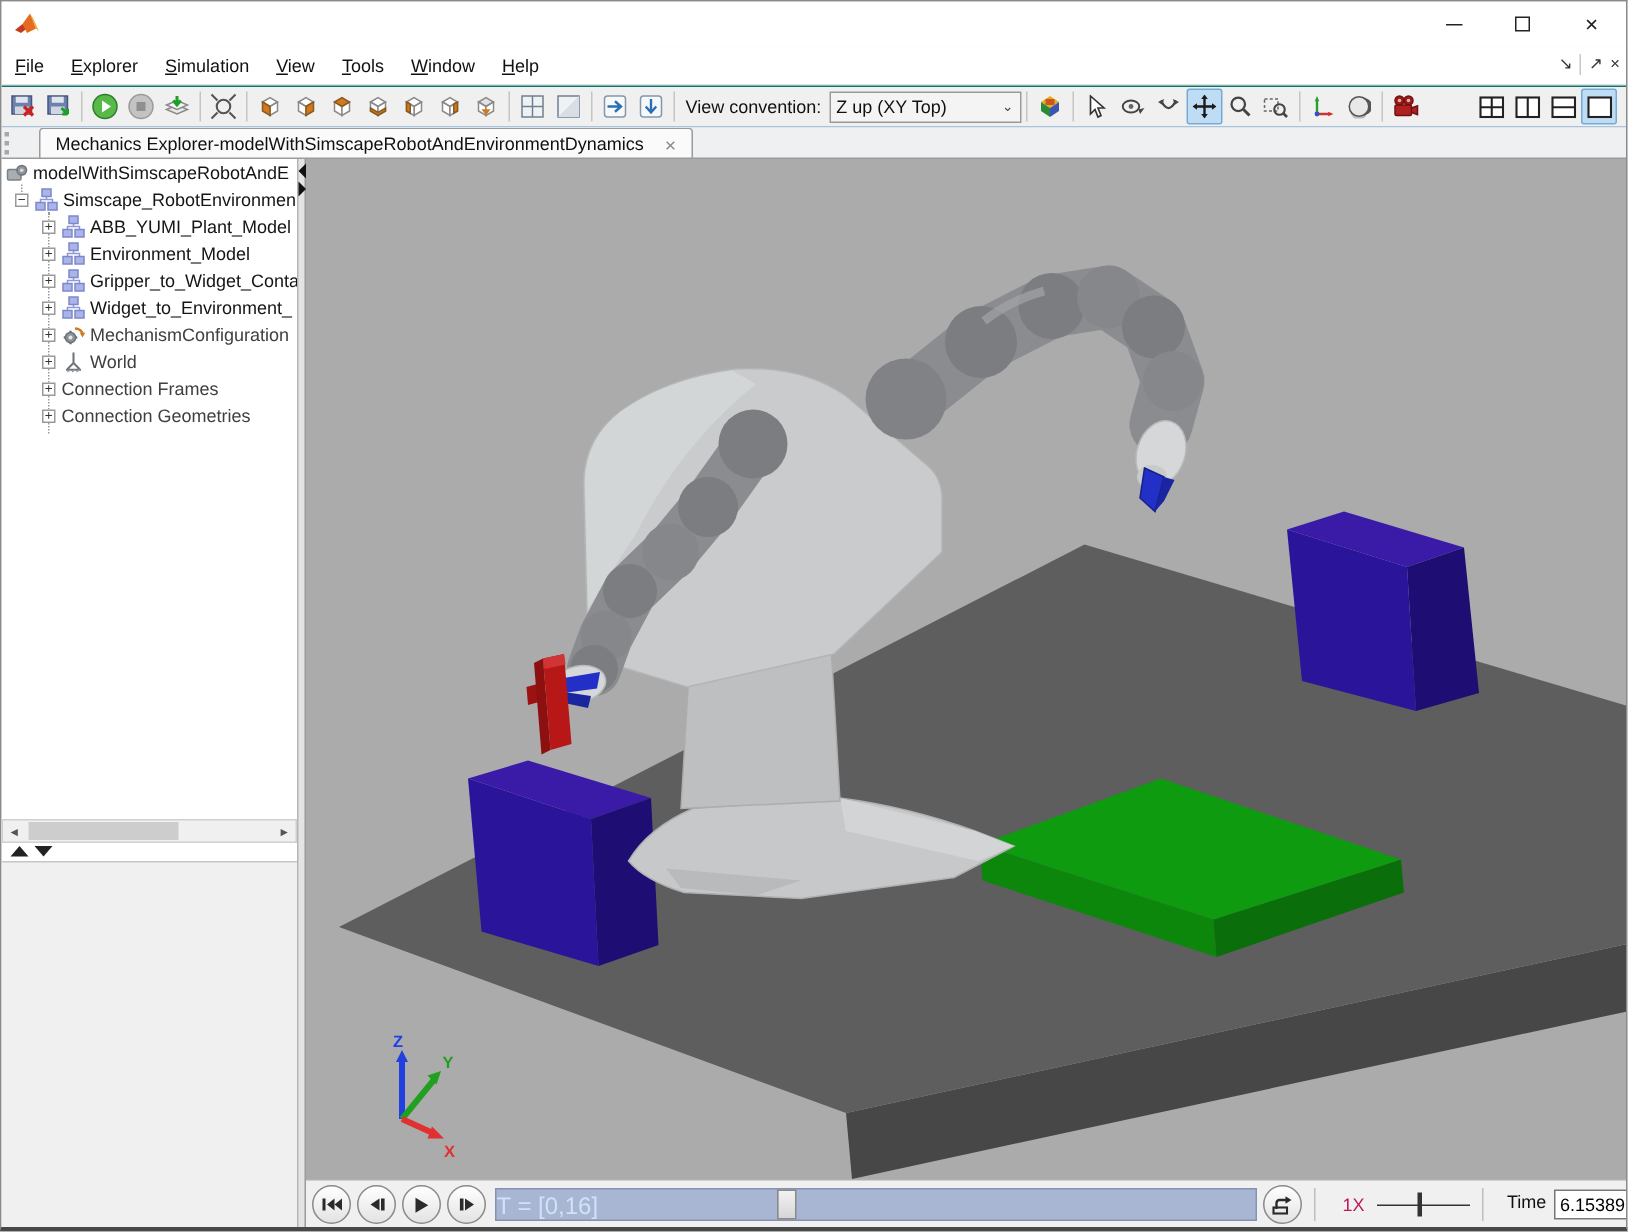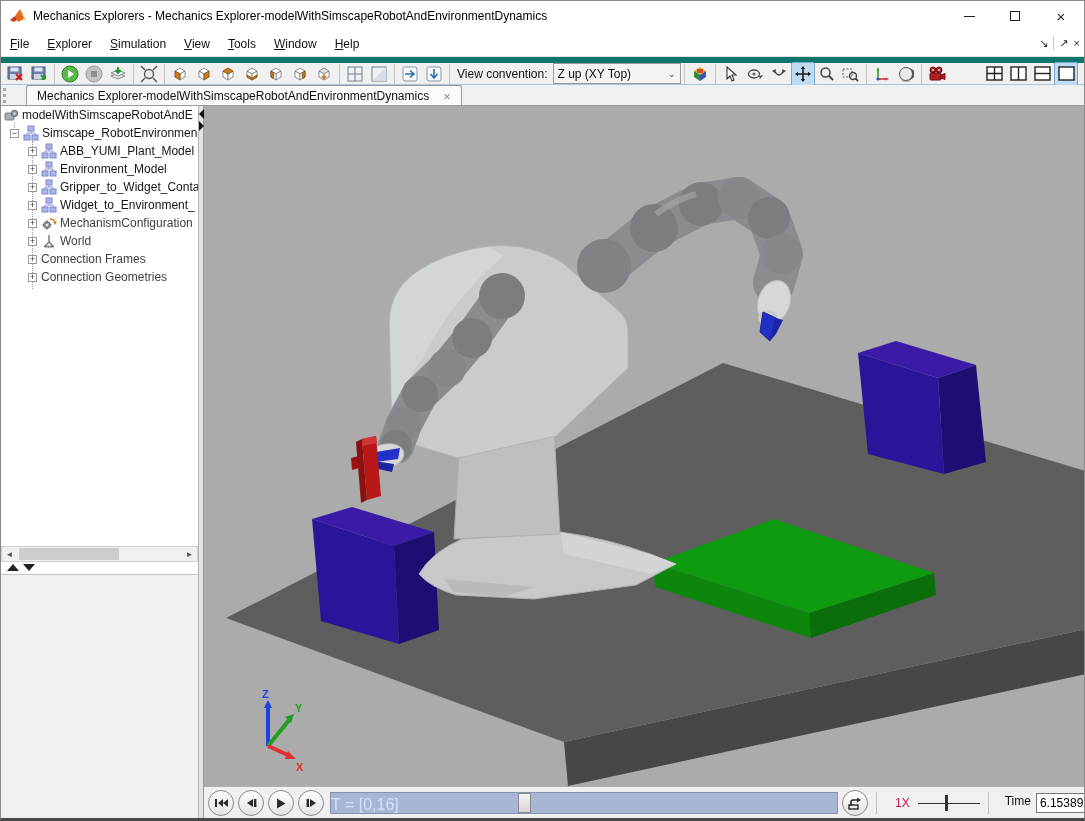--- a/index.html
+++ b/index.html
@@ -18,21 +18,21 @@
 
   
   .menubar{position:absolute;left:0;top:30px;width:100%;height:26px;background:#ffffff;display:flex;align-items:center;border-bottom:1px solid #e2e2e2;}
   .menu-item{padding:4px 9px;font-size:12px;color:#111;}
   .mn{text-decoration:underline;}
   .menubar-right{position:absolute;right:4px;top:30px;height:24px;display:flex;align-items:center;gap:5px;}
   .mini-ico{font-size:11px;color:#333;line-height:1;}
   .mini-sep{width:1px;height:14px;background:#c8c8c8;}
 
   
-  .toolbar{position:absolute;left:0;top:56px;width:100%;height:28px;background:#f0f0f0;border-top:6px solid #0f766e;border-bottom:1px solid #aac3dd;display:flex;align-items:center;padding-left:2px;}
+  .toolbar{position:absolute;left:0;top:56px;width:100%;height:28px;background:#f0f0f0;border-top:1px solid #0f766e;border-bottom:1px solid #aac3dd;display:flex;align-items:center;padding-left:2px;}
   .tbtn{width:24px;height:24px;display:flex;align-items:center;justify-content:center;border-radius:2px;flex:none;}
   .tbtn.sel{background:#bfdcf5;border:1px solid #78aad6;}
   .tsep{width:1px;height:20px;background:#c4c4c4;margin:0 3px;flex:none;}
   .tb-label{font-size:12px;color:#111;margin:0 5px 0 4px;white-space:nowrap;}
   .tb-select{width:128px;height:21px;border:1px solid #9a9a9a;background:#f4f4f4;font-size:12px;color:#111;display:flex;align-items:center;padding:0 4px;position:relative;}
   .tb-select .chev{position:absolute;right:4px;font-size:9px;color:#444;}
   .toolbar-right{margin-left:auto;display:flex;align-items:center;margin-right:6px;}
 
   
   .tabbar{position:absolute;left:0;top:84px;width:100%;height:21px;background:#eef0f1;}
@@ -85,21 +85,20 @@
 <body>
 
 <div class="window">
 
   <div class="titlebar">
     <svg class="title-logo" viewBox="0 0 18 16">
       <polygon points="1,12 6,8 9,11 5,14" fill="#c43b1c"></polygon>
       <polygon points="6,8 11,1 15,11 9,14" fill="#e56b1e"></polygon>
       <polygon points="11,1 15,11 17,13 13,4" fill="#f2a33c"></polygon>
     </svg>
-    <span class="title-text">Mechanics Explorers - Mechanics Explorer-modelWithSimscapeRobotAndEnvironmentDynamics</span>
     <div class="win-controls">
       <div class="win-btn">
           <div class="glyph-min"></div>
         </div>
       <div class="win-btn">
           <div class="glyph-max"></div>
         </div>
       <div class="win-btn">
           <span class="glyph-close">×</span>
         </div>

